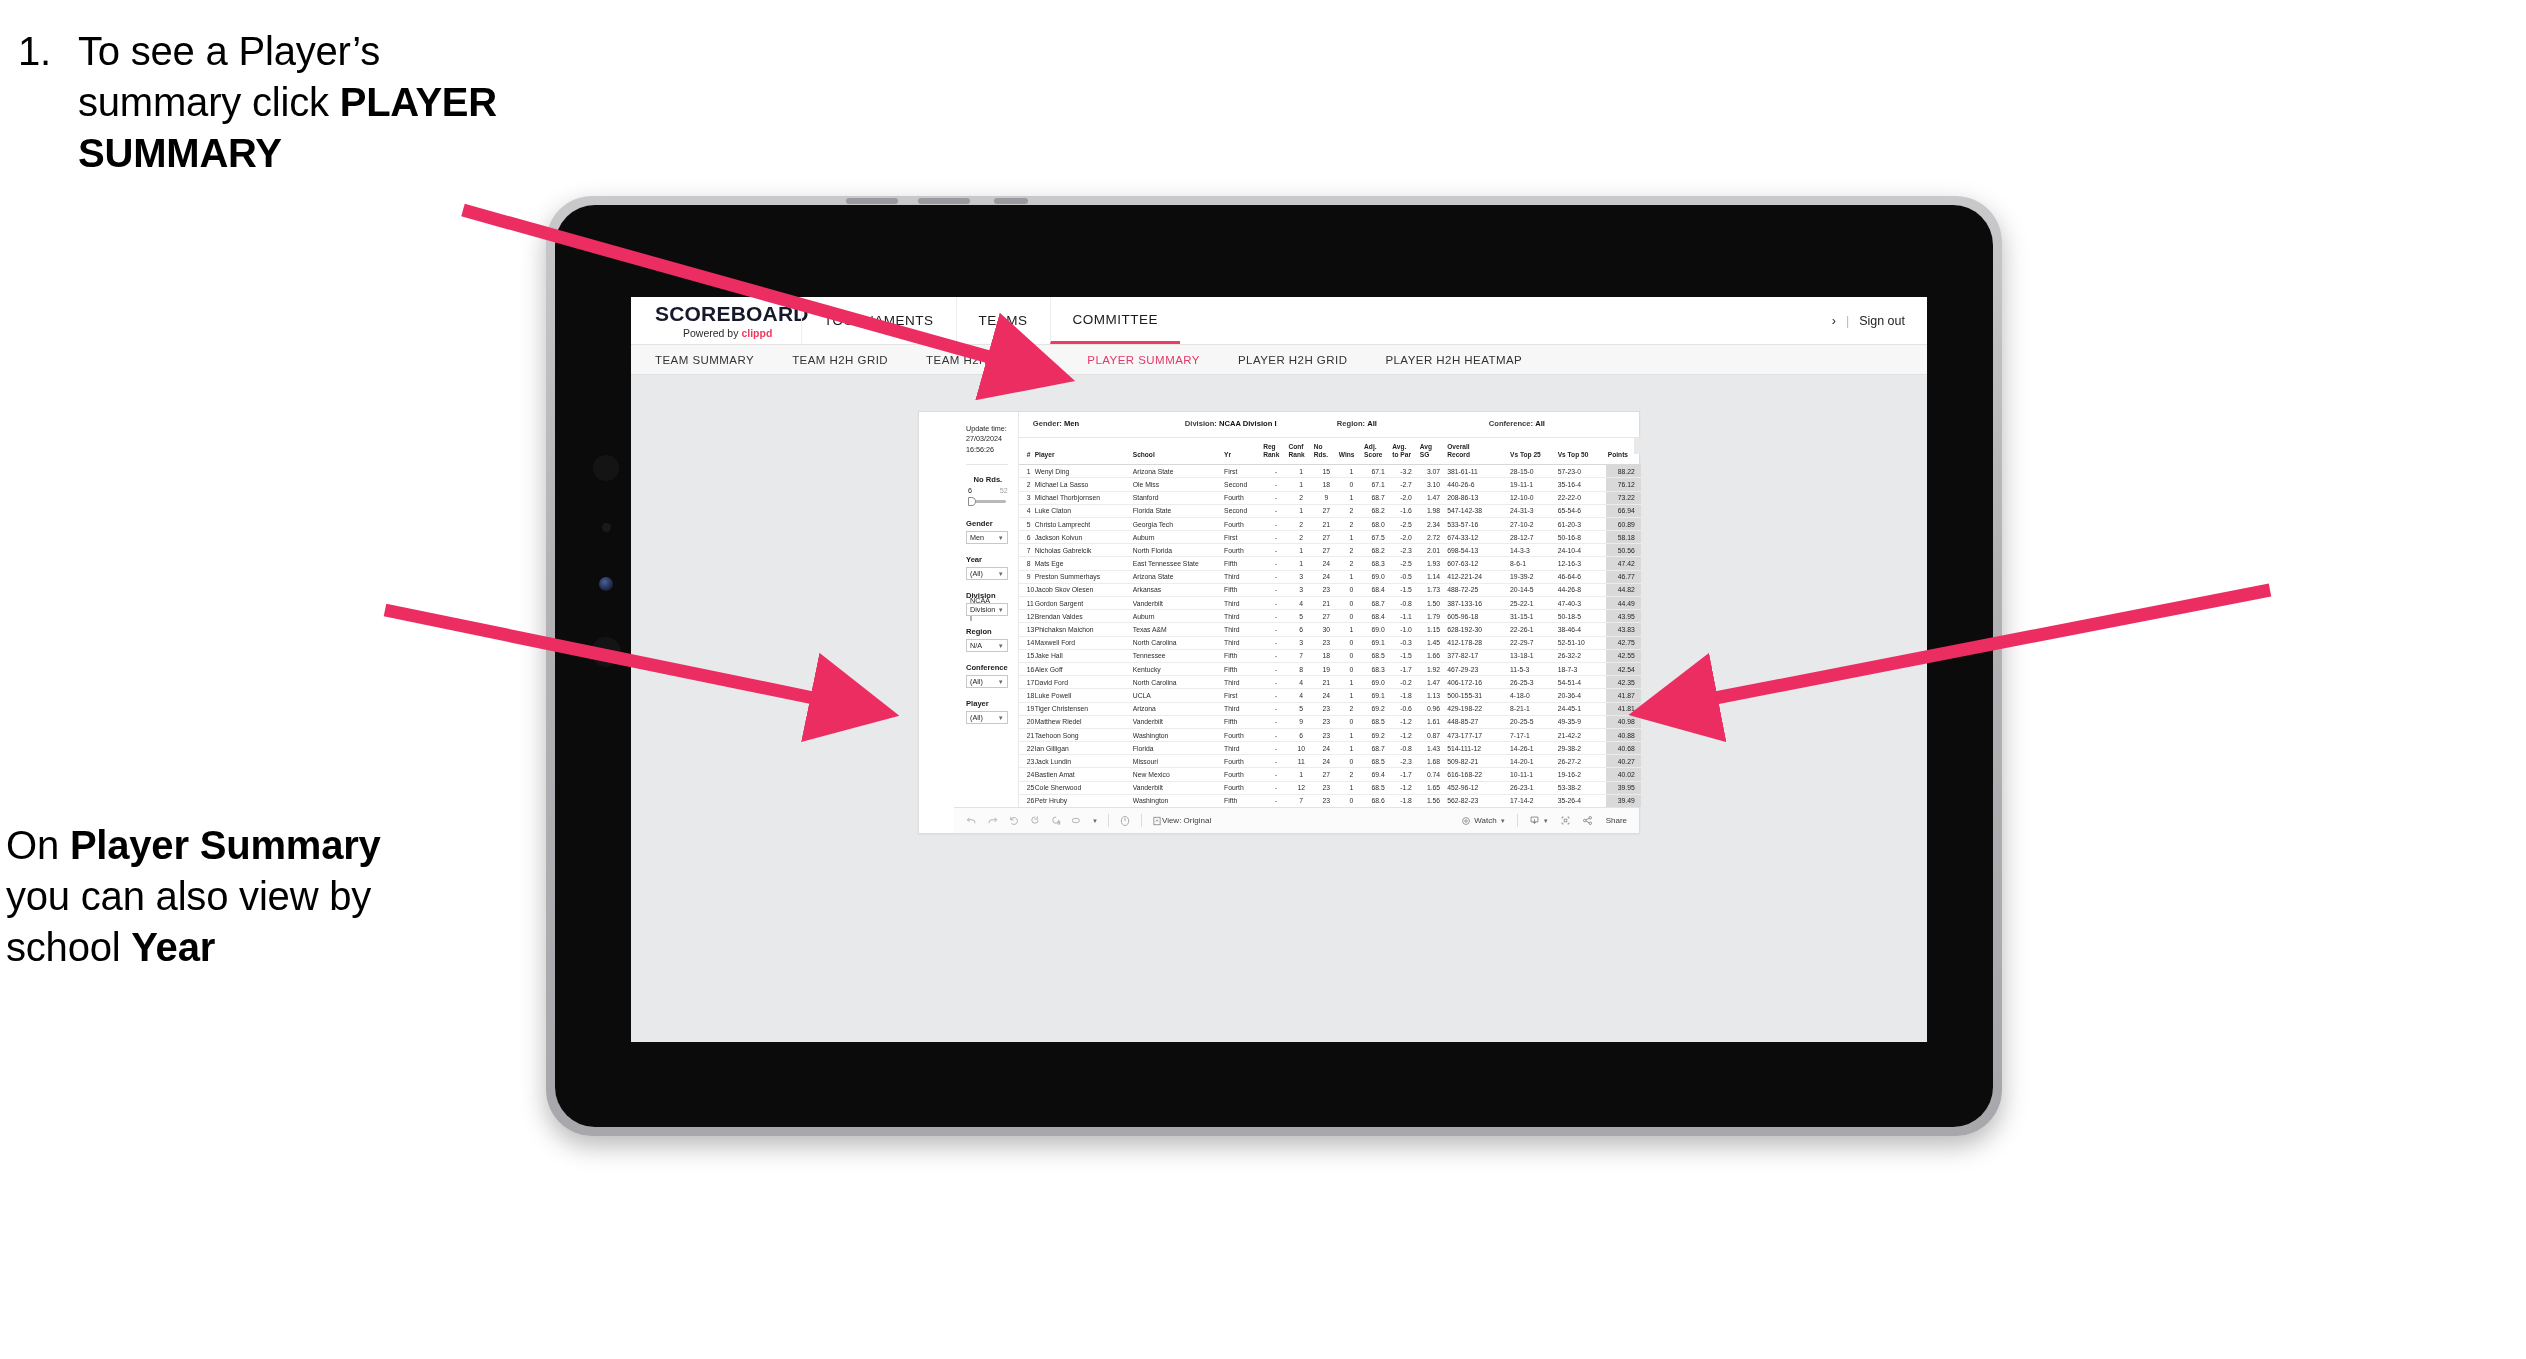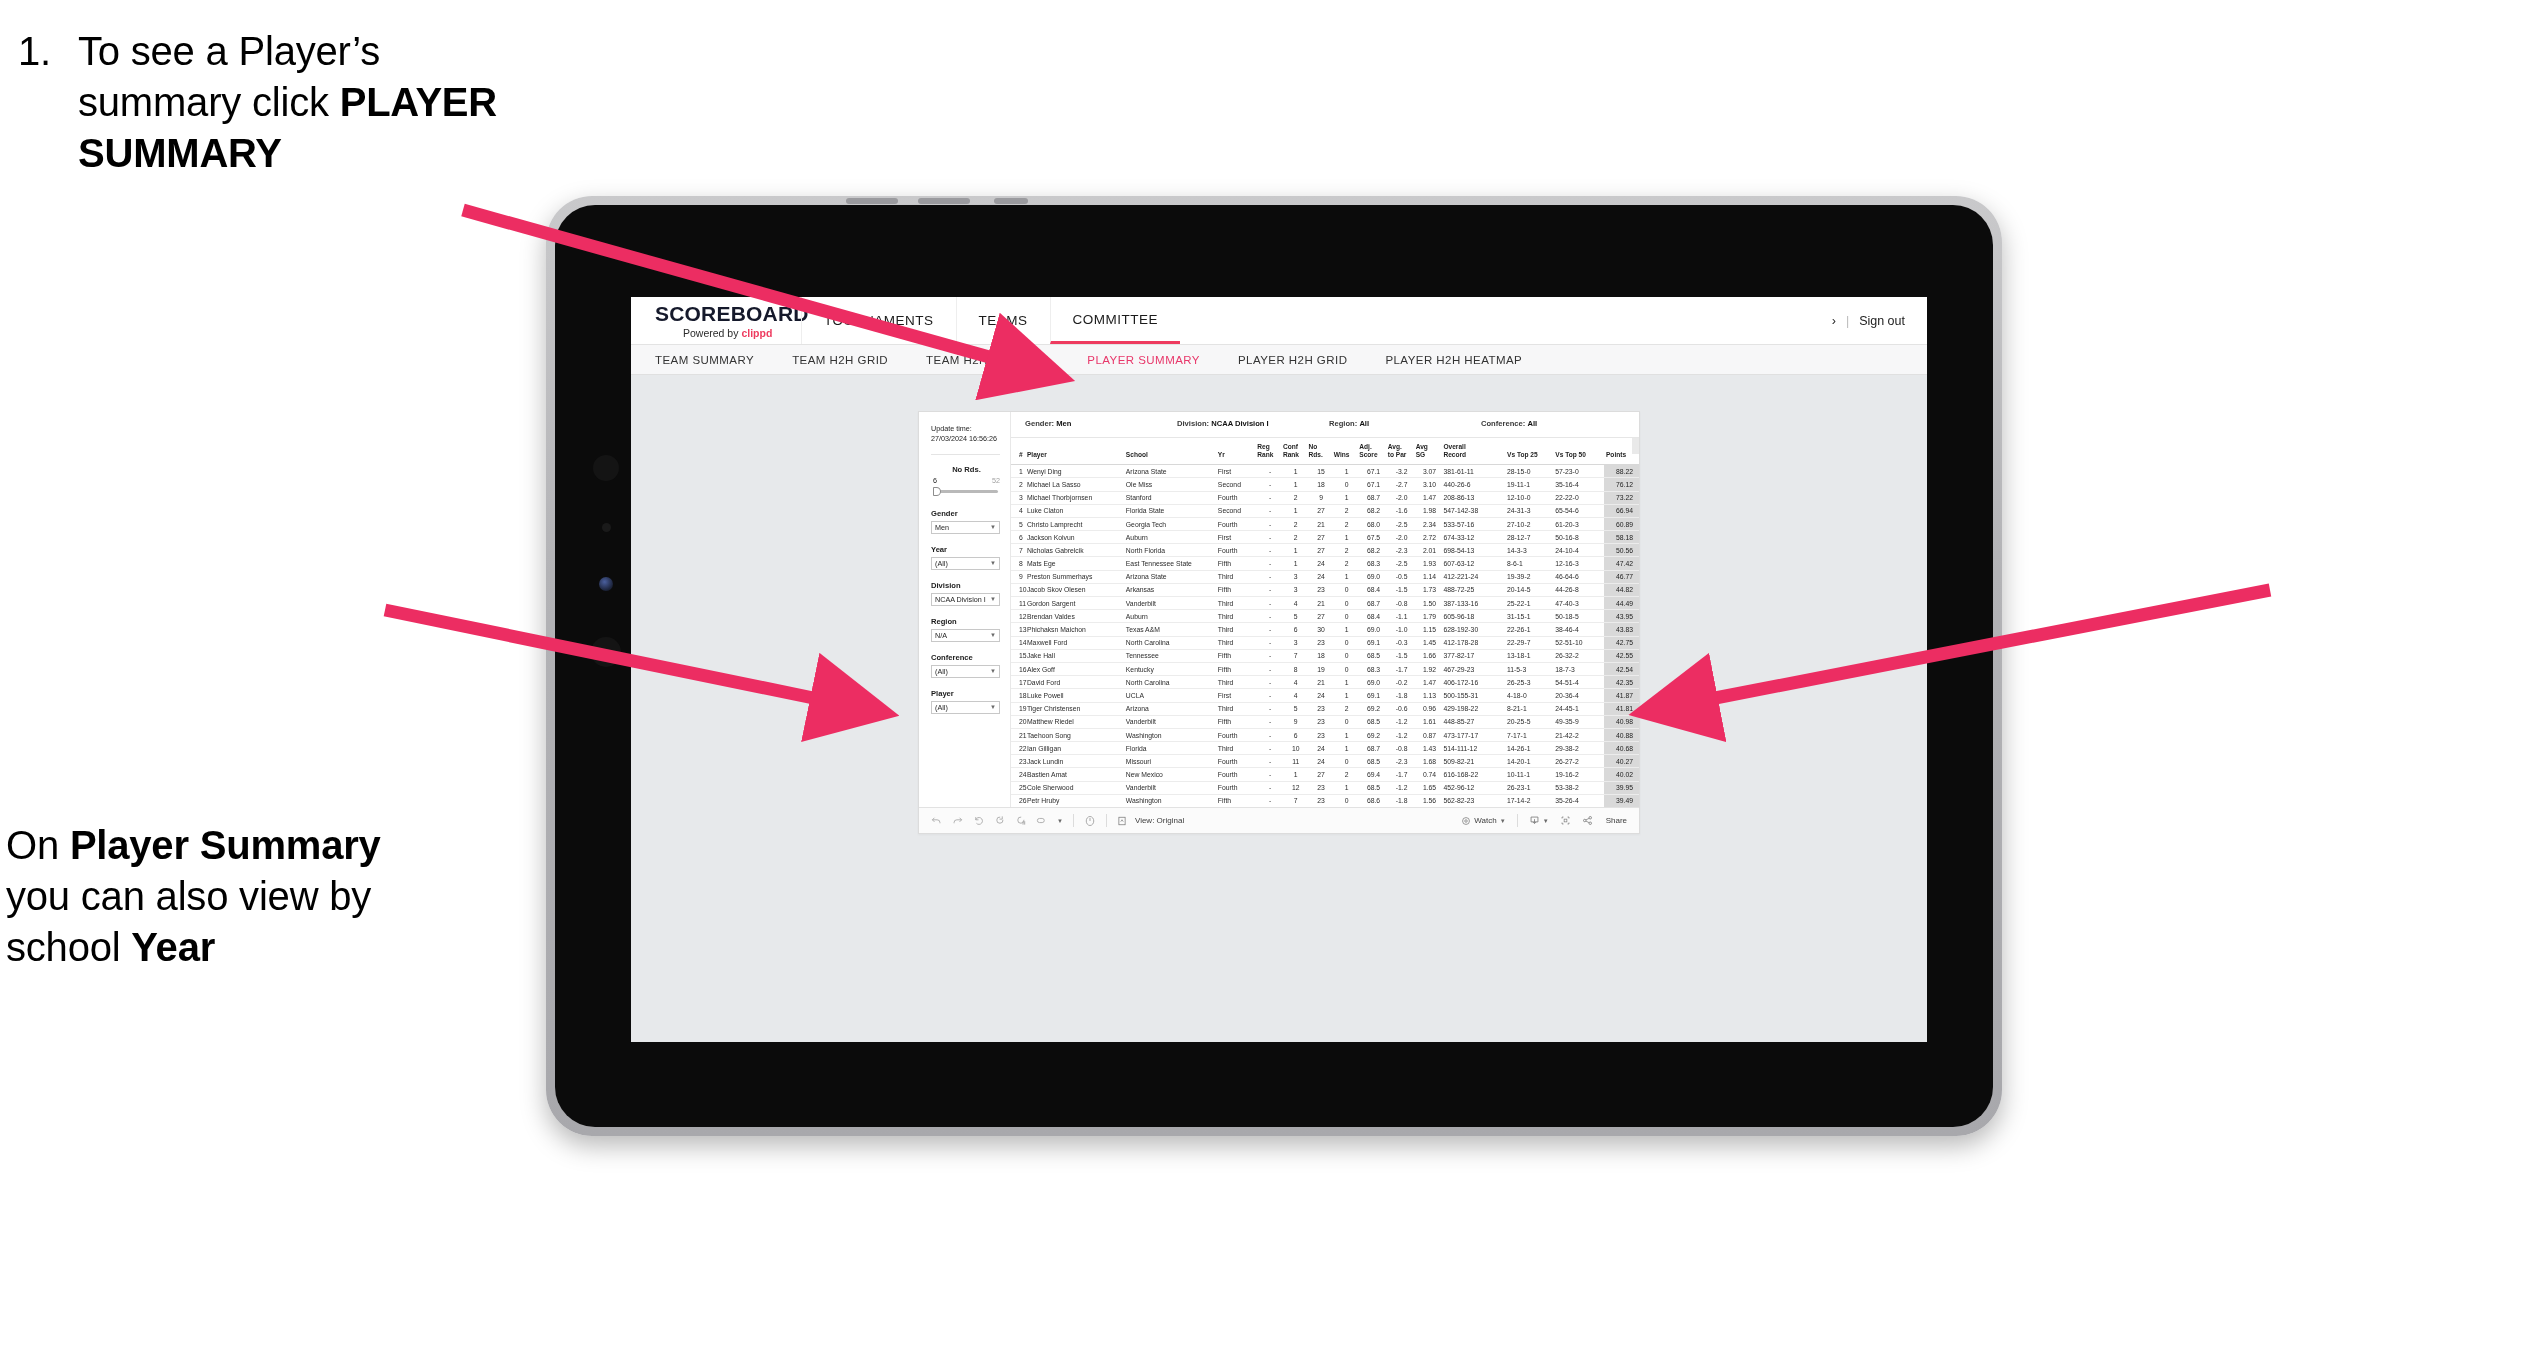--- a/index.html
+++ b/index.html
@@ -109,20 +109,21 @@
   }
   .subtab.active { color: #e8376a; }
 
   
   #viz-wrap { padding: 36px 0 0 0; display: flex; justify-content: center; }
   #viz {
     width: 722px; background: #ffffff;
     border: 1px solid #dcdcdc;
     display: flex; flex-direction: column;
     box-shadow: 0 1px 2px rgba(0,0,0,0.04);
+    padding-left: 35px;
   }
   #viz-main { display: flex; }
 
   
   #filters {
     width: 92px; padding: 12px 10px 14px 12px;
     border-right: 1px solid #e8e8e8;
     font-size: 7.4px; color: #222;
   }
   #upd { line-height: 1.45; color: #1d1d1d; font-size: 7.2px; }
@@ -864,21 +865,21 @@
                 </span>
                 <span class="caret">▼</span>
                 <span class="divider"></span>
                 <span class="tb">
                   <svg class="ic" width="12" height="12" viewBox="0 0 16 16">
                       <ellipse cx="8" cy="8" rx="5" ry="6" fill="none" stroke="#a8a8a8" stroke-width="1.3"></ellipse>
                       <path d="M8 4 v4" fill="none" stroke="#a8a8a8" stroke-width="1.3"></path>
                     </svg>
                 </span>
                 <span class="divider"></span>
-                <span class="tb" style="gap:8px;">
+                <span class="tb" style="gap:0;">
                   <svg class="ic" width="10" height="10" viewBox="0 0 16 16">
                       <rect x="3" y="2" width="10" height="12" fill="none" stroke="#7a7a7a" stroke-width="1.2"></rect>
                       <path d="M6 9 l2-3 2 3" fill="none" stroke="#7a7a7a" stroke-width="1.1"></path>
                     </svg>
                   <span class="tb-lbl">View: Original</span>
                 </span>
                 <span class="right">
                   <span class="tb" style="gap:3px;">
                     <svg class="ic" width="10" height="10" viewBox="0 0 16 16">
                         <circle cx="8" cy="8" r="5.5" fill="none" stroke="#7a7a7a" stroke-width="1.2"></circle>

